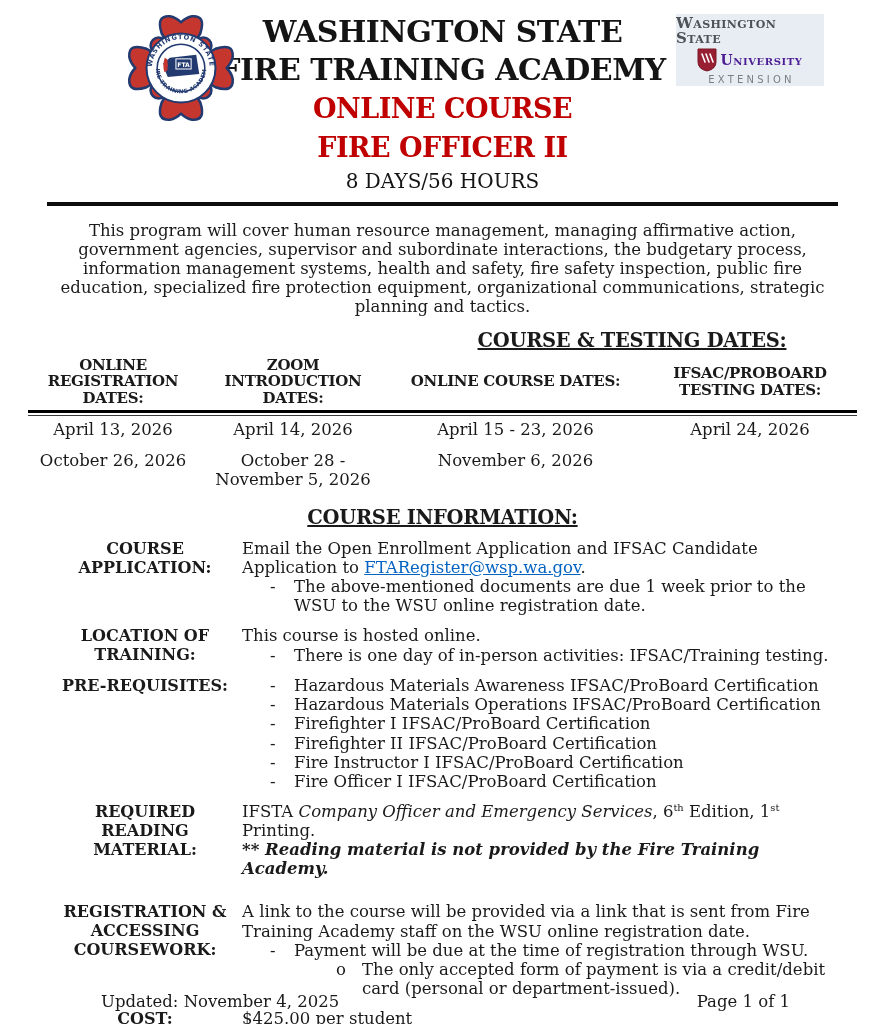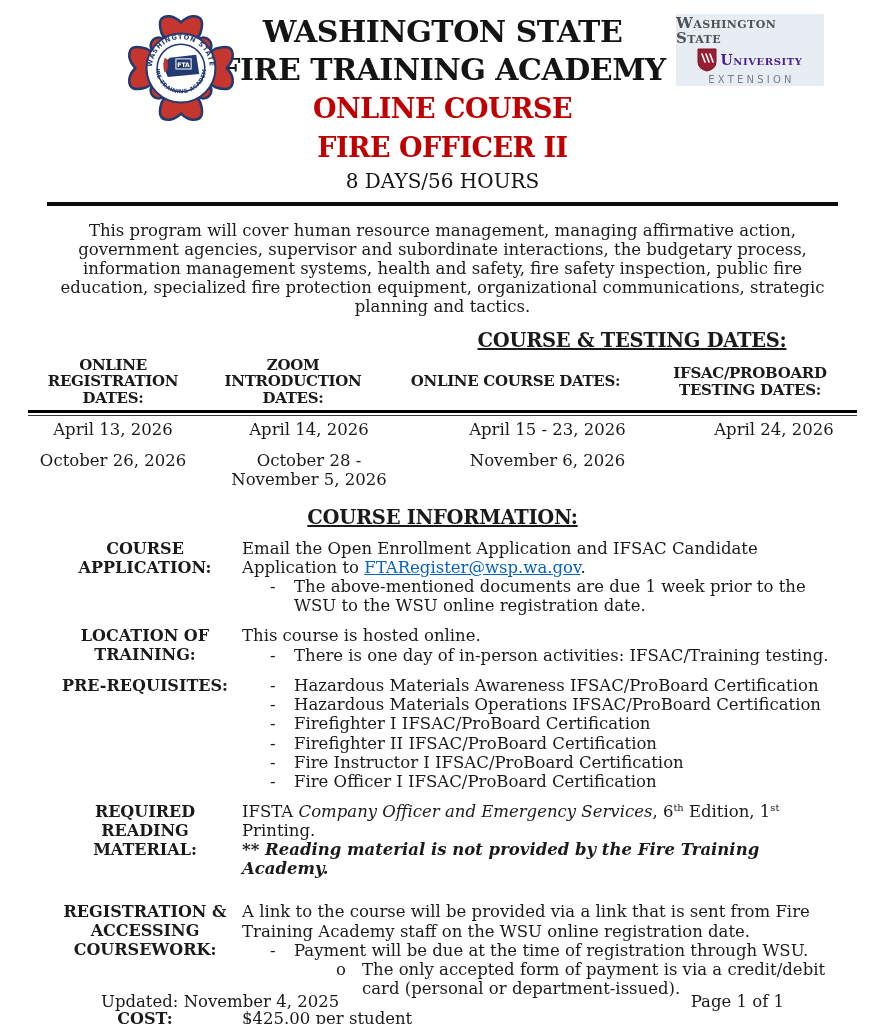--- a/index.html
+++ b/index.html
@@ -24,21 +24,21 @@
   
   .intro{margin:15px 50px 0;text-align:center;font-size:16.5px;line-height:1.16;}
 
   
   .dates-title{margin:12px 0 0 432px;width:400px;text-align:center;font-size:19.5px;font-weight:bold;
                text-decoration:underline;text-decoration-thickness:2px;letter-spacing:-.3px;}
   .dates-table{margin:5px 28px 0;}
   .dt-head{display:grid;grid-template-columns:170px 190px 255px 1fr;align-items:center;text-align:center;
            font-weight:bold;font-size:15px;line-height:1.12;letter-spacing:-.3px;padding-bottom:3px;}
   .dt-rule{height:2px;border-top:3px solid #000;border-bottom:1px solid #3a3a3a;}
-  .dt-row{display:grid;grid-template-columns:170px 190px 255px 1fr;text-align:center;font-size:16.5px;gap:16px;}
+  .dt-row{display:grid;grid-template-columns:170px 190px 255px 1fr;text-align:center;font-size:16.5px;}
   .dt-row.r1{padding:4px 0 2px;}
   .dt-row.r2{padding:10px 0 4px;}
 
   
   .info-title{margin-top:13px;text-align:center;font-size:19.5px;font-weight:bold;
               text-decoration:underline;text-decoration-thickness:2px;letter-spacing:-.3px;}
   .info{margin:10px 40px 0 52px;}
   .irow{display:grid;grid-template-columns:186px 1fr;column-gap:4px;margin-bottom:11px;}
   .irow.gap-after{margin-bottom:24px;}
   .ilabel{text-align:center;font-weight:bold;font-size:16px;line-height:1.18;padding-top:1px;}
@@ -46,21 +46,21 @@
   .b1{display:flex;padding-left:28px;}
   .b1 .mk{flex:none;width:24px;}
   .b2{display:flex;padding-left:94px;}
   .b2 .mk{flex:none;width:26px;}
   sup{font-size:.6em;vertical-align:super;line-height:0;}
   a.link{color:#0563C1;text-decoration:underline;cursor:pointer;}
   .note{font-weight:bold;font-style:italic;}
   .italic{font-style:italic;}
 
   
-  .footer{position:absolute;left:101px;right:101px;bottom:13px;display:flex;justify-content:space-between;font-size:16.5px;gap:8px;}
+  .footer{position:absolute;left:101px;right:95px;bottom:13px;display:flex;justify-content:space-between;font-size:16.5px;gap:8px;}
 </style>
 </head>
 <body>
 
 <div class="page">
 
   <div class="fta-logo">
     <svg viewBox="0 0 142 130" width="144" height="132">
       <defs>
         <path id="arcT" d="M42.5,64 A28.5,28.5 0 0 1 99.5,64"></path>

